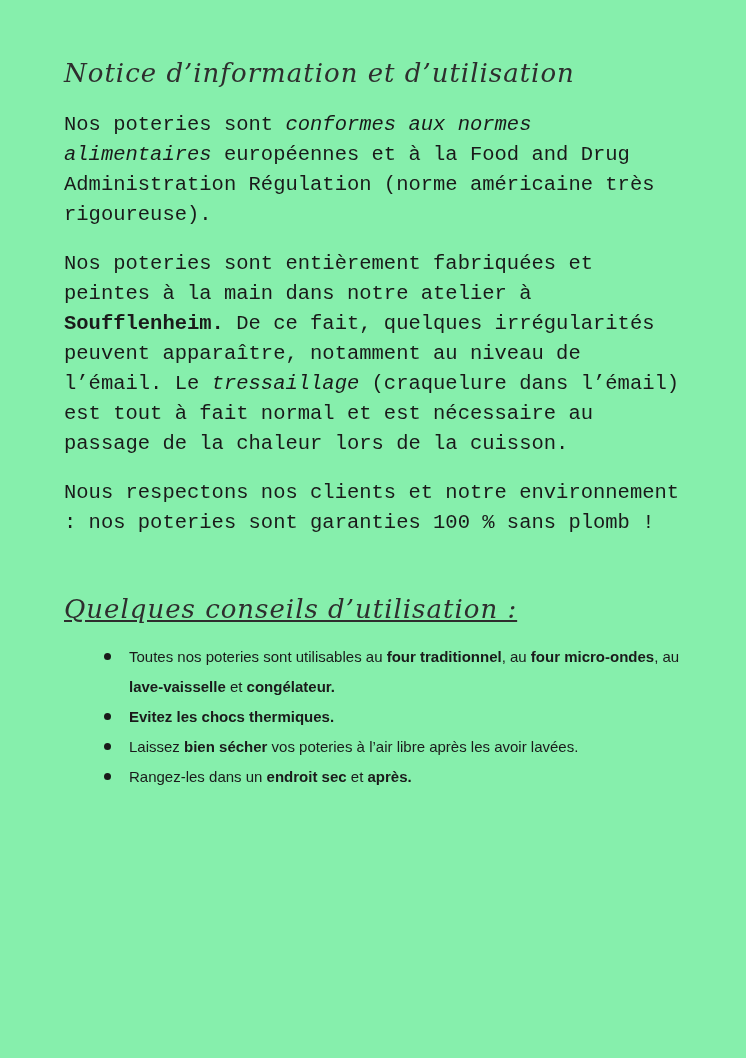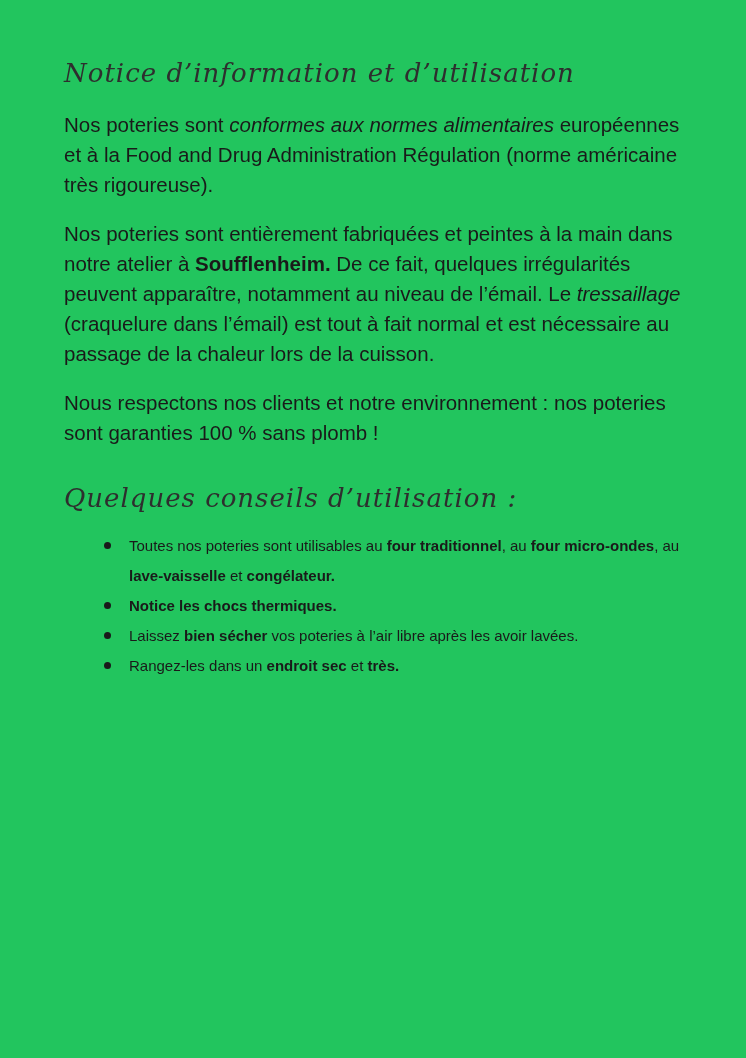--- a/index.html
+++ b/index.html
@@ -1,42 +1,43 @@
 <!DOCTYPE html>
 <html lang="fr"><head>
 <meta charset="utf-8">
 <style>
   html, body { margin: 0; padding: 0; background: #ffffff; }
   .page {
     position: relative;
     width: 746px;
     height: 1058px;
     margin: 0 auto;
-    background: #22c55e;
+    background: #86efac;
     box-sizing: border-box;
     padding: 58px 62px 0 64px;
     font-family: "Liberation Sans", sans-serif;
     color: #1a1a1a;
     overflow: hidden;
   }
   .script-heading {
     font-family: "DejaVu Serif", serif;
     font-style: italic;
     font-weight: 400;
     font-size: 26px;
     letter-spacing: 1px;
     color: #2e2e2e;
     margin: 0;
   }
   .h1 { margin-bottom: 22px; }
-  .h2 { margin-top: 35px; margin-bottom: 18px; }
+  .h2 { margin-top: 56px; margin-bottom: 18px; text-decoration: underline; }
   .body-par {
     font-size: 20.5px;
     line-height: 30px;
     margin: 0 0 19px 0;
+    font-family: Liberation Mono, monospace;
   }
   .closing { margin-top: 14px; }
   ul.tips {
     list-style: none;
     margin: 0 0 4px 38px;
     padding: 0;
   }
   ul.tips li {
     position: relative;
     padding-left: 27px;
@@ -65,19 +66,19 @@
   <p class="body-par"><span>Nos poteries sont </span><em>conformes aux normes alimentaires</em><span> européennes et à la Food and Drug Administration Régulation (norme américaine très rigoureuse).</span></p>
 
   <p class="body-par"><span>Nos poteries sont entièrement fabriquées et peintes à la main dans notre atelier à </span><strong>Soufflenheim.</strong><span> De ce fait, quelques irrégularités peuvent apparaître, notamment au niveau de l’émail. Le </span><em>tressaillage</em><span> (craquelure dans l’émail) est tout à fait normal et est nécessaire au passage de la chaleur lors de la cuisson.</span></p>
 
   <p class="body-par"><span>Nous respectons nos clients et notre environnement : nos poteries sont garanties 100 % sans plomb !</span></p>
 
   <h2 class="script-heading h2">Quelques conseils d’utilisation :</h2>
 
   <ul class="tips">
     <li><span class="bullet-dot"></span><span>Toutes nos poteries sont utilisables au </span><strong>four traditionnel</strong><span>, au </span><strong>four micro-ondes</strong><span>, au </span><strong>lave-vaisselle</strong><span> et </span><strong>congélateur.</strong></li>
-    <li><span class="bullet-dot"></span><strong>Notice les chocs thermiques.</strong></li>
+    <li><span class="bullet-dot"></span><strong>Evitez les chocs thermiques.</strong></li>
     <li><span class="bullet-dot"></span><span>Laissez </span><strong>bien sécher</strong><span> vos poteries à l’air libre après les avoir lavées.</span></li>
-    <li><span class="bullet-dot"></span><span>Rangez-les dans un </span><strong>endroit sec</strong><span> et </span><strong>très.</strong></li>
+    <li><span class="bullet-dot"></span><span>Rangez-les dans un </span><strong>endroit sec</strong><span> et </span><strong>après.</strong></li>
   </ul>
 
 
 </div>
 
 </body></html>

